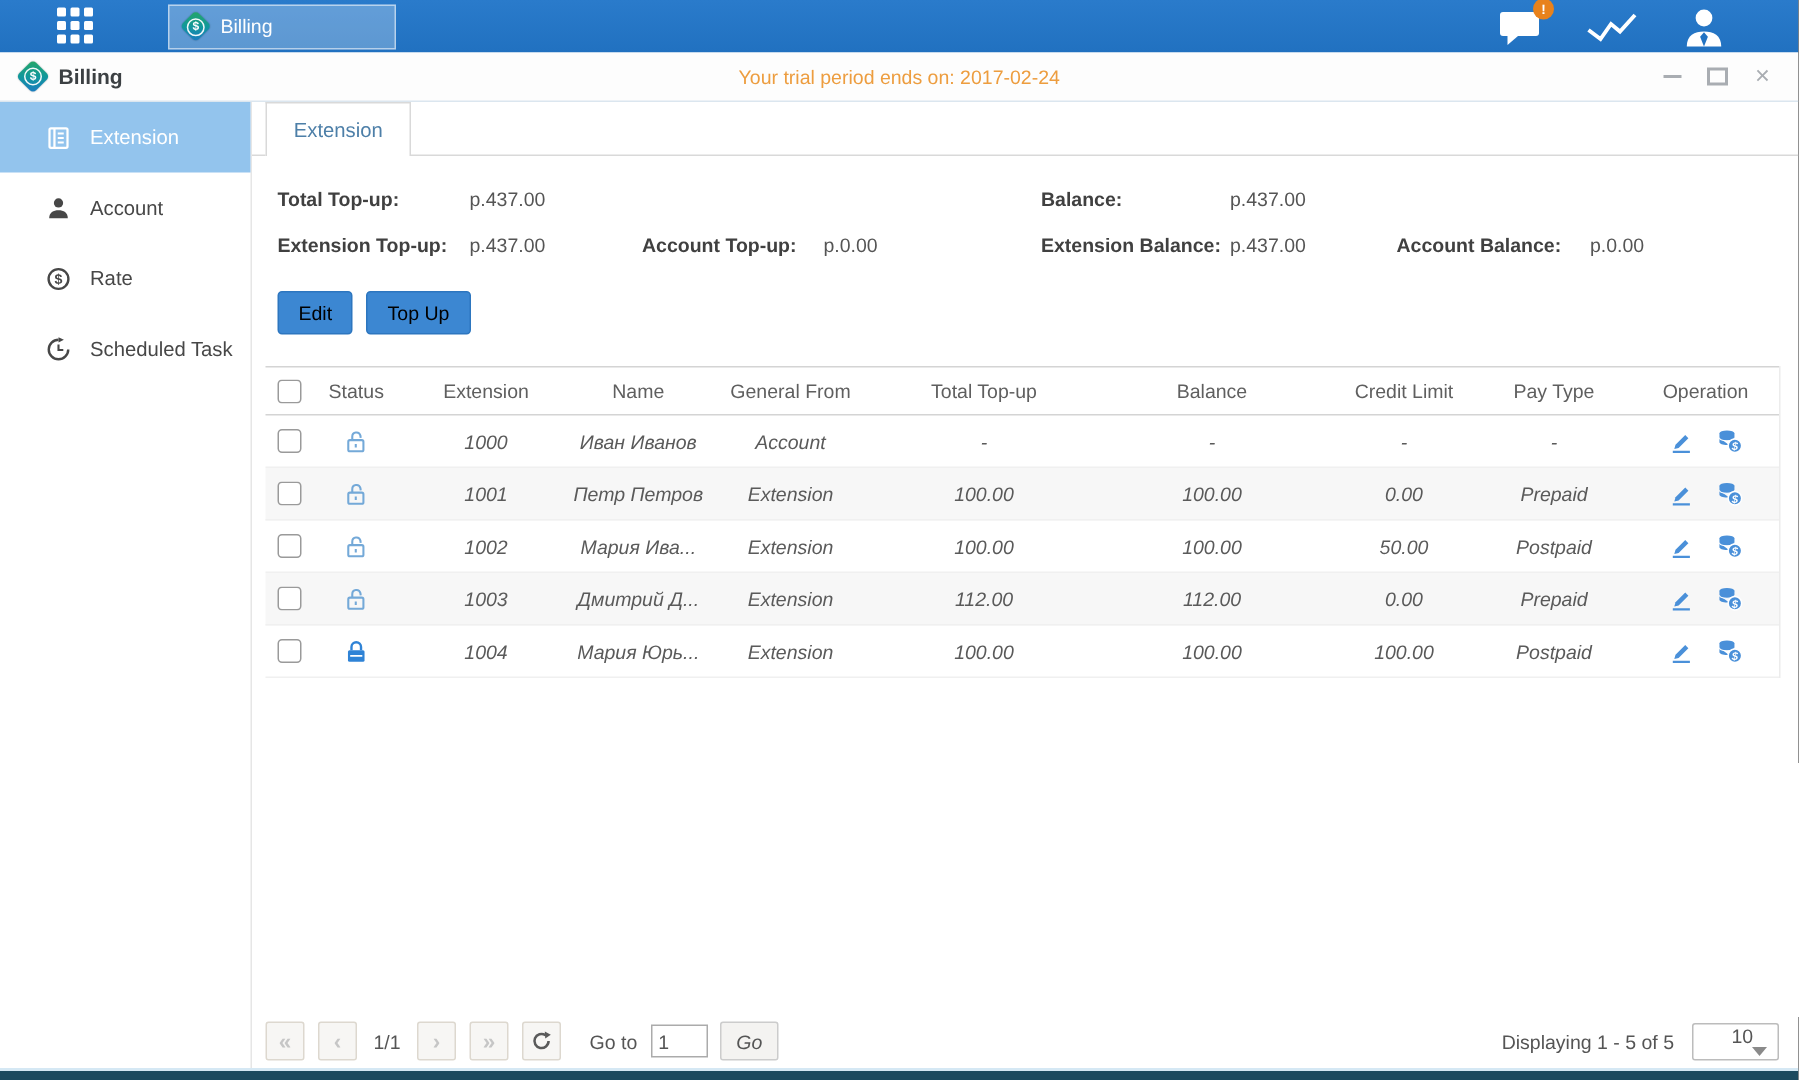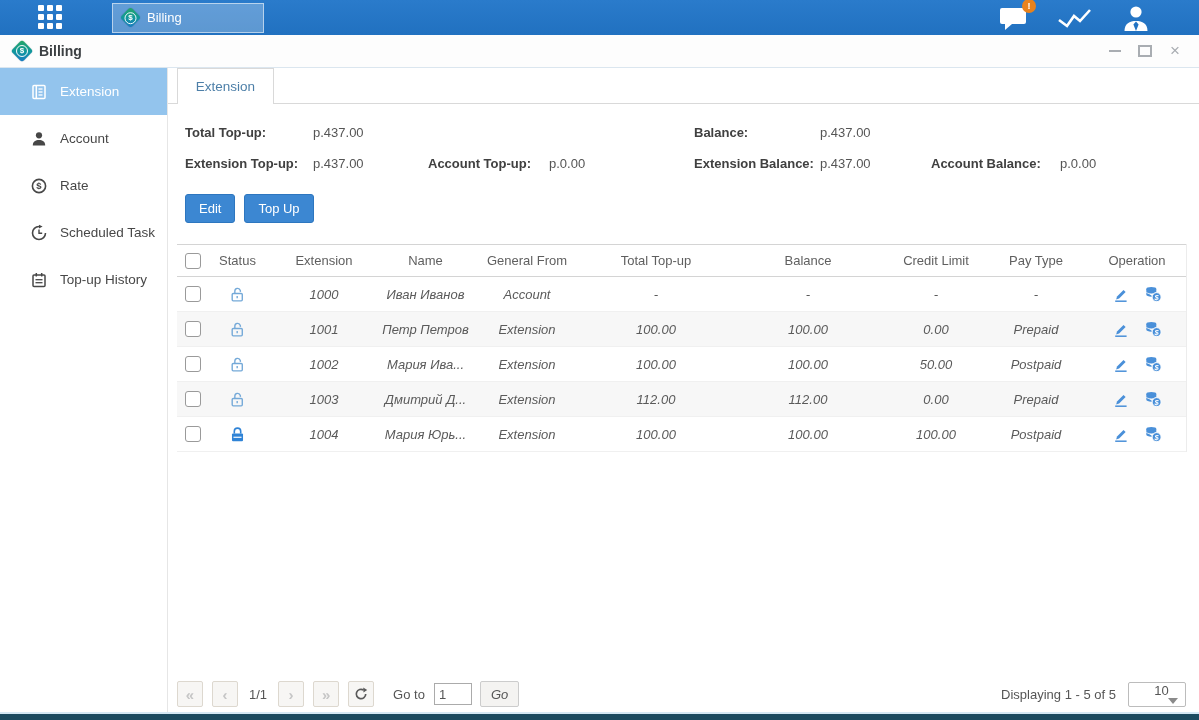--- a/index.html
+++ b/index.html
@@ -56,21 +56,21 @@
   .summary{padding:13px 0 0 17px;font-size:13px;color:#555;}
   .summary .srow{height:31px;display:flex;align-items:center;}
   .summary .lbl{font-weight:bold;color:#404040;display:inline-block;}
   .summary .val{display:inline-block;}
   .w-l1{width:128px;} .w-v1{width:115px;} .w-l2{width:121px;} .w-v2{width:145px;}
   .w-l3{width:126px;} .w-v3{width:111px;} .w-l4{width:129px;}
   .w-v1wide{width:381px;}
 
   .btnrow{margin:15px 0 0 17px;display:flex;gap:9px;}
   .btn{height:27px;padding:0 13px;background:#3c87d2;border:1px solid #2d76bf;border-radius:3px;
-       color:#ffffff;font-size:13px;display:flex;align-items:center;cursor:pointer;}
+       color:#000000;font-size:13px;display:flex;align-items:center;cursor:pointer;}
 
   
   .table{margin:21px 0 0 9px;width:1009px;border-right:1px solid #ececec;box-sizing:content-box;}
   .thead{height:33px;border-top:1px solid #d4d4d4;border-bottom:1px solid #d4d4d4;
          display:flex;align-items:center;color:#5f5f5f;font-size:13px;box-sizing:border-box;}
   .trow{height:35px;display:flex;align-items:center;color:#5a5a5a;font-size:13px;
         border-bottom:1px solid #f0f0f0;box-sizing:border-box;font-style:italic;}
   .trow.alt{background:#f7f7f7;}
   .cell{text-align:center;overflow:hidden;white-space:nowrap;}
   .c0{width:31px;display:flex;justify-content:center;}
@@ -149,20 +149,21 @@
     </div>
   </div>
 
   <div class="winheader">
     <div class="win-title-group">
       <span class="diamond">
           <span class="dollar">$</span>
         </span>
       <span class="win-title">Billing</span>
     </div>
+    <div class="trial">Your trial period ends on: 2017-02-24</div>
     <div class="win-controls">
       <span class="wc wc-min">
           <i></i>
         </span>
       <span class="wc wc-max">
           <i></i>
         </span>
       <span class="wc wc-close">×</span>
     </div>
   </div>
@@ -192,30 +193,20 @@
       </svg>
       <span>Rate</span>
     </div>
     <div class="side-item">
       <svg width="18" height="18" viewBox="0 0 18 18">
         <path d="M15.5 9 A6.5 6.5 0 1 1 9 2.5" fill="none" stroke="currentColor" stroke-width="1.6"></path>
         <path d="M9 0.8 L12.6 2.5 L9 4.4 Z" fill="currentColor"></path>
         <path d="M9 5.6 V9.3 H12.2" fill="none" stroke="currentColor" stroke-width="1.4"></path>
       </svg>
       <span>Scheduled Task</span>
-    </div>
-    <div class="side-item">
-      <svg width="18" height="18" viewBox="0 0 18 18">
-        <rect x="3" y="4" width="12" height="11.5" rx="1" fill="none" stroke="currentColor" stroke-width="1.5"></rect>
-        <line x1="6.3" y1="2" x2="6.3" y2="5.5" stroke="currentColor" stroke-width="1.5"></line>
-        <line x1="11.7" y1="2" x2="11.7" y2="5.5" stroke="currentColor" stroke-width="1.5"></line>
-        <line x1="5.5" y1="8.7" x2="12.5" y2="8.7" stroke="currentColor" stroke-width="1.3"></line>
-        <line x1="5.5" y1="11.7" x2="12.5" y2="11.7" stroke="currentColor" stroke-width="1.3"></line>
-      </svg>
-      <span>Top-up History</span>
     </div>
   </div>
 
   <div class="main">
     <div class="tabbar">
       <div class="tab">Extension</div>
     </div>
 
     <div class="summary">
       <div class="srow">

